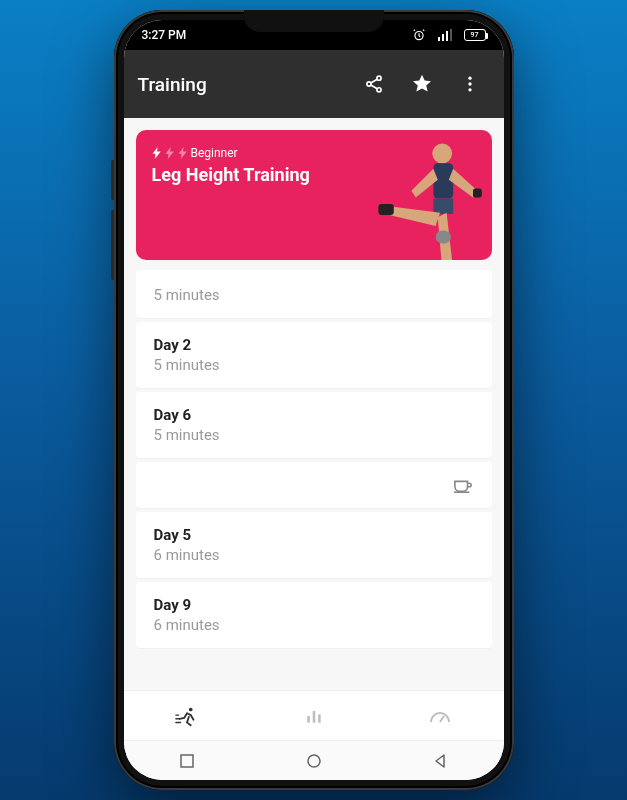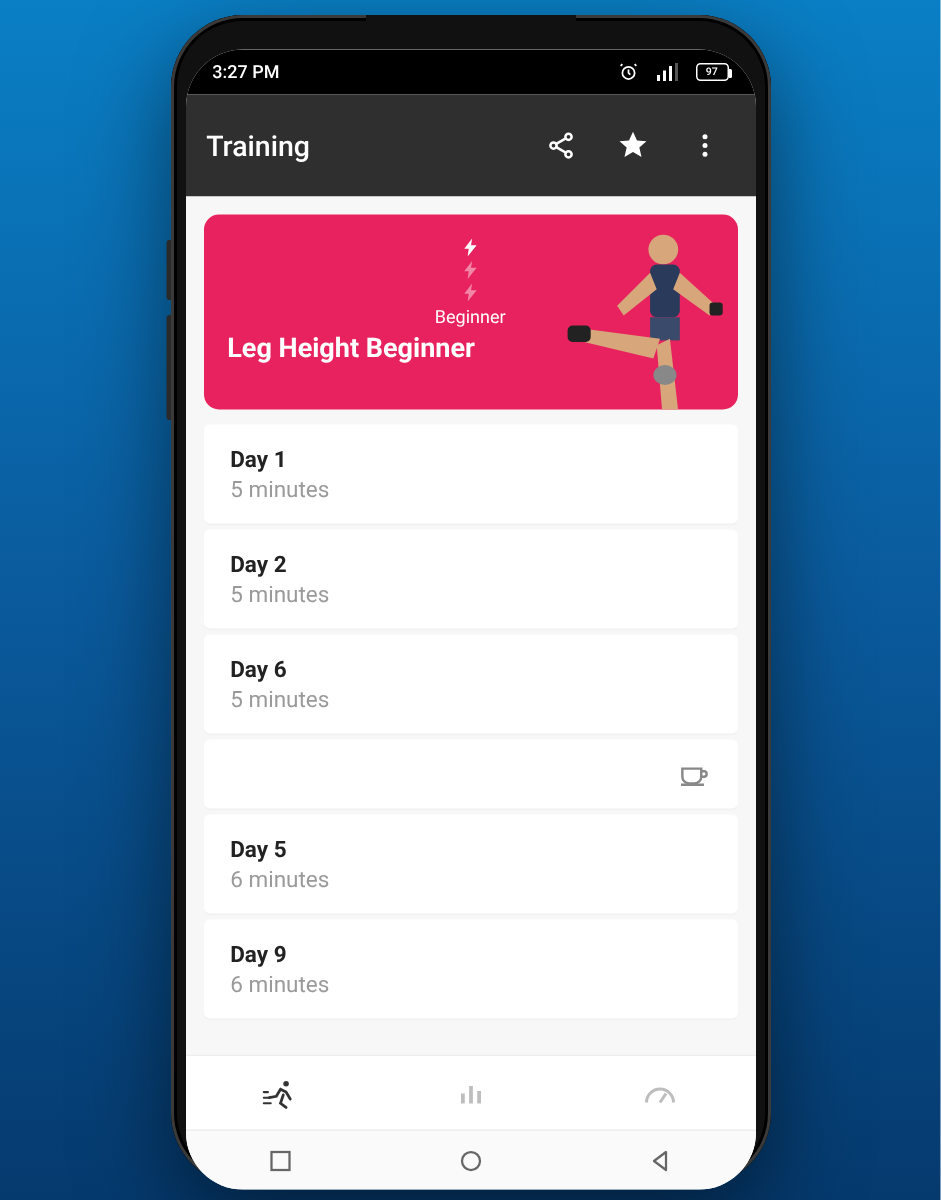--- a/index.html
+++ b/index.html
@@ -40,21 +40,20 @@
   }
   .screen {
     width: 100%;
     height: 100%;
     background: #fff;
     border-radius: 38px;
     overflow: hidden;
     display: flex;
     flex-direction: column;
     position: relative;
-    margin-top: 13px;
   }
   .notch {
     position:absolute;
     top:0; left:50%;
     transform:translateX(-50%);
     width:140px; height:22px;
     background:#111;
     border-radius:0 0 16px 16px;
     z-index:10;
   }
@@ -113,21 +112,21 @@
     border-radius: 10px;
     padding: 16px 16px 22px 16px;
     color: #fff;
     position: relative;
     min-height: 130px;
     overflow:hidden;
     margin-bottom: 10px;
   }
   .difficulty {
     display:flex; align-items:center; gap:3px;
-    font-size:12px; margin-bottom:4px;flex-direction:column;
+    font-size:12px; margin-bottom:4px;
   }
   .bolt { opacity:0.45; }
   .bolt.filled { opacity:1; }
   .hero-title {
     font-size: 18px;
     font-weight: 700;
   }
   .hero-figure {
     position:absolute;
     right:8px; top:8px; bottom:8px;
@@ -232,40 +231,39 @@
               <path d="M7 0L0 9h4l-1 7 8-10H6z"></path>
             </svg>
           <svg class="bolt" width="10" height="12" viewBox="0 0 12 16" fill="#fff">
               <path d="M7 0L0 9h4l-1 7 8-10H6z"></path>
             </svg>
           <svg class="bolt" width="10" height="12" viewBox="0 0 12 16" fill="#fff">
               <path d="M7 0L0 9h4l-1 7 8-10H6z"></path>
             </svg>
           <span>Beginner</span>
         </div>
-        <div class="hero-title">Leg Height Beginner</div>
+        <div class="hero-title">Leg Height Training</div>
         <svg class="hero-figure" viewBox="0 0 100 130">
           <circle cx="62" cy="14" r="9" fill="#d7a67a"></circle>
           <rect x="54" y="23" width="18" height="32" rx="4" fill="#2a3a5a"></rect>
           <rect x="54" y="55" width="18" height="14" fill="#3a4a6a"></rect>
           <path d="M72 28 L94 48 L90 54 L68 38 Z" fill="#d7a67a"></path>
           <rect x="90" y="46" width="8" height="8" rx="2" fill="#222"></rect>
           <path d="M54 28 L34 48 L38 54 L58 38 Z" fill="#d7a67a"></path>
           <path d="M60 68 L14 62 L14 70 L56 80 Z" fill="#d7a67a"></path>
           <rect x="4" y="60" width="14" height="10" rx="3" fill="#222"></rect>
           <path d="M66 68 L72 120 L62 120 L58 72 Z" fill="#d7a67a"></path>
           <ellipse cx="63" cy="90" rx="7" ry="6" fill="#888"></ellipse>
           <rect x="58" y="118" width="18" height="10" rx="3" fill="#222"></rect>
         </svg>
       </div>
 
       <div class="day-list" id="day-list">
           <div class="day-item">
             <div class="text">
-              <div class="day-title">Day 1</div>
               <div class="day-sub">5 minutes</div>
             </div>
           </div>
           <div class="day-item">
             <div class="text">
               <div class="day-title">Day 2</div>
               <div class="day-sub">5 minutes</div>
             </div>
           </div>
           <div class="day-item">

